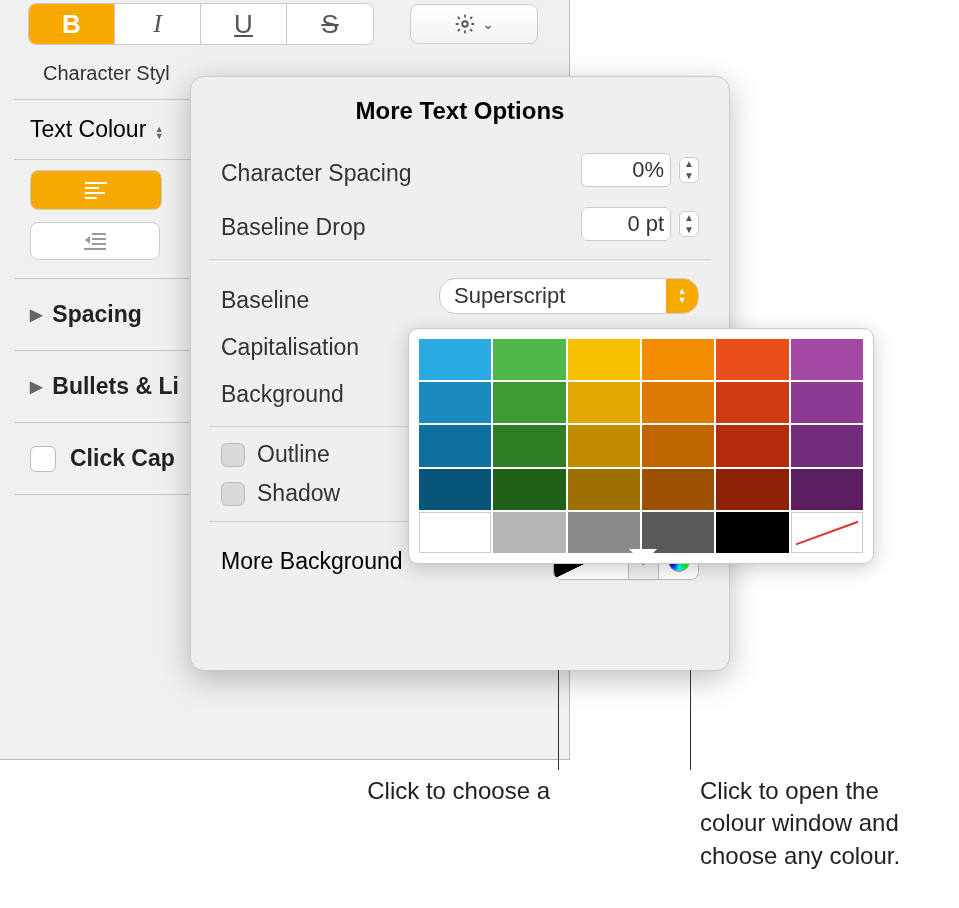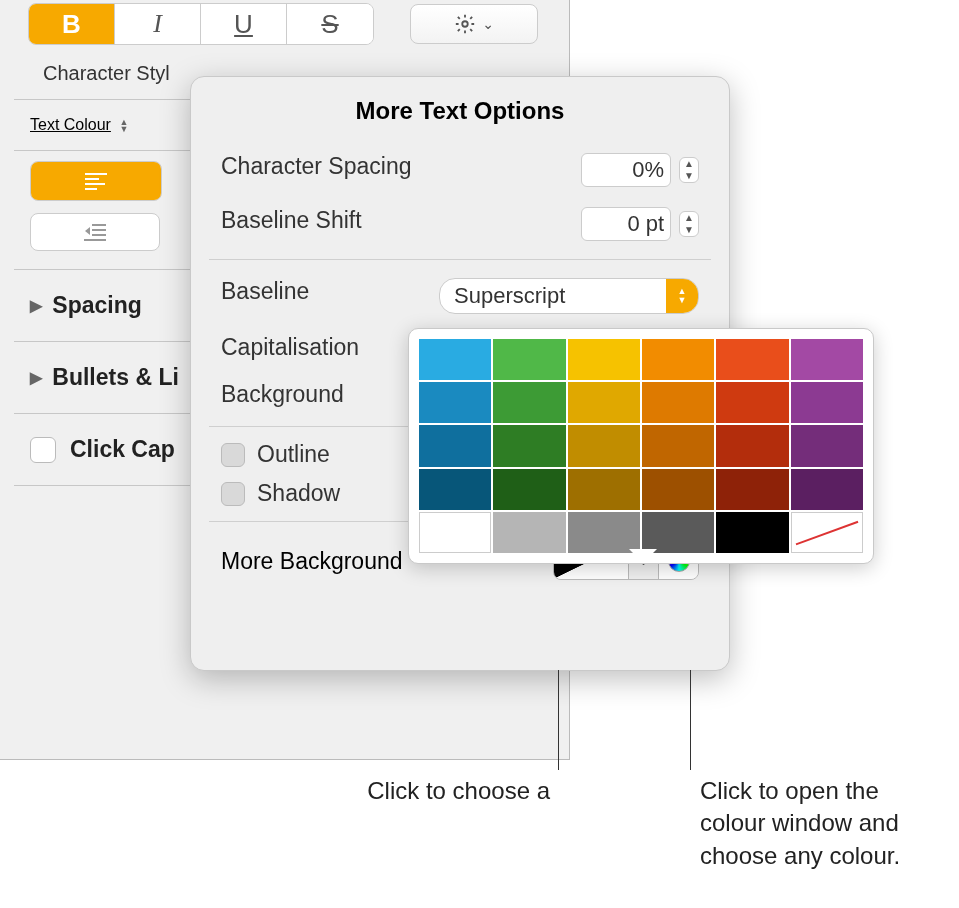--- a/index.html
+++ b/index.html
@@ -45,21 +45,21 @@
   .popover {
     position: absolute; left: 190px; top: 76px; width: 540px; height: 595px;
     background: #efefef; border: 1px solid #c9c9c9; border-radius: 14px;
     box-shadow: 0 8px 30px rgba(0,0,0,0.25);
   }
   .popover::before {
     content: ""; position: absolute; top: -14px; left: 254px;
     border: 14px solid transparent; border-bottom-color: #efefef;
   }
   .popover-title { text-align: center; font-size: 24px; font-weight: 600; padding: 20px 0 18px; }
-  .popover-row { display: flex; align-items: flex-start; justify-content: space-between; padding: 10px 30px; font-size: 23px; color: #333; }
+  .popover-row { display: flex; align-items: flex-end; justify-content: space-between; padding: 10px 30px; font-size: 23px; color: #333; }
   .num-input { display: flex; align-items: center; background: #fff; border: 1px solid #ccc; border-radius: 6px; padding: 3px 6px; font-size: 22px; min-width: 90px; justify-content: flex-end; }
   .num-stepper { display: flex; flex-direction: column; margin-left: 8px; background: #fff; border: 1px solid #ccc; border-radius: 6px; }
   .num-stepper div { font-size: 10px; line-height: 12px; padding: 0 4px; color: #555; }
   .pop-divider { height: 1px; background: #cfcfcf; margin: 8px 18px; }
   .select-ctrl { flex: 0 0 260px; height: 36px; background: #fff; border: 1px solid #ccc; border-radius: 16px; display: flex; align-items: center; justify-content: space-between; padding: 0 0 0 14px; font-size: 22px; overflow: hidden; }
   .select-ctrl .sel-arrows { background: #f7a900; width: 32px; align-self: stretch; display: flex; flex-direction: column; align-items: center; justify-content: center; color: #fff; border-top-right-radius: 7px; border-bottom-right-radius: 7px; }
   .sel-arrows span { font-size: 9px; line-height: 9px; }
   .pop-check-row { display: flex; align-items: center; padding: 6px 30px; font-size: 23px; color: #333; }
   .pop-check { width: 24px; height: 24px; border-radius: 6px; background: #d9d9d9; border: 1px solid #bbb; margin-right: 12px; }
   
@@ -111,21 +111,21 @@
           <path d="M12 2v3M12 19v3M4.2 4.2l2.1 2.1M17.7 17.7l2.1 2.1M2 12h3M19 12h3M4.2 19.8l2.1-2.1M17.7 6.3l2.1-2.1"></path>
       </svg>
       <span class="chev">⌄</span>
     </div>
   </div>
 
   <div class="row-label">Character Styl</div>
   <div class="divider"></div>
 
   <div style="padding:8px 30px;">
-    <span style="font-size:16px;text-decoration:underline;">Text Colour</span>
+    <span style="font-size:23px;">Text Colour</span>
     <span class="stepper-arrows" style="display:inline-flex;vertical-align:middle;margin-left:4px;">
         <span>▲</span>
         <span>▼</span>
       </span>
   </div>
 
   <div class="divider"></div>
 
   <div class="align-row">
     <div class="align-seg">
@@ -181,21 +181,21 @@
           <span>0%</span>
         </div>
       <div class="num-stepper">
           <div>▲</div>
           <div>▼</div>
         </div>
     </div>
   </div>
 
   <div class="popover-row">
-    <span>Baseline Shift</span>
+    <span>Baseline Drop</span>
     <div style="display:flex;align-items:center;">
       <div class="num-input">
           <span>0 pt</span>
         </div>
       <div class="num-stepper">
           <div>▲</div>
           <div>▼</div>
         </div>
     </div>
   </div>

